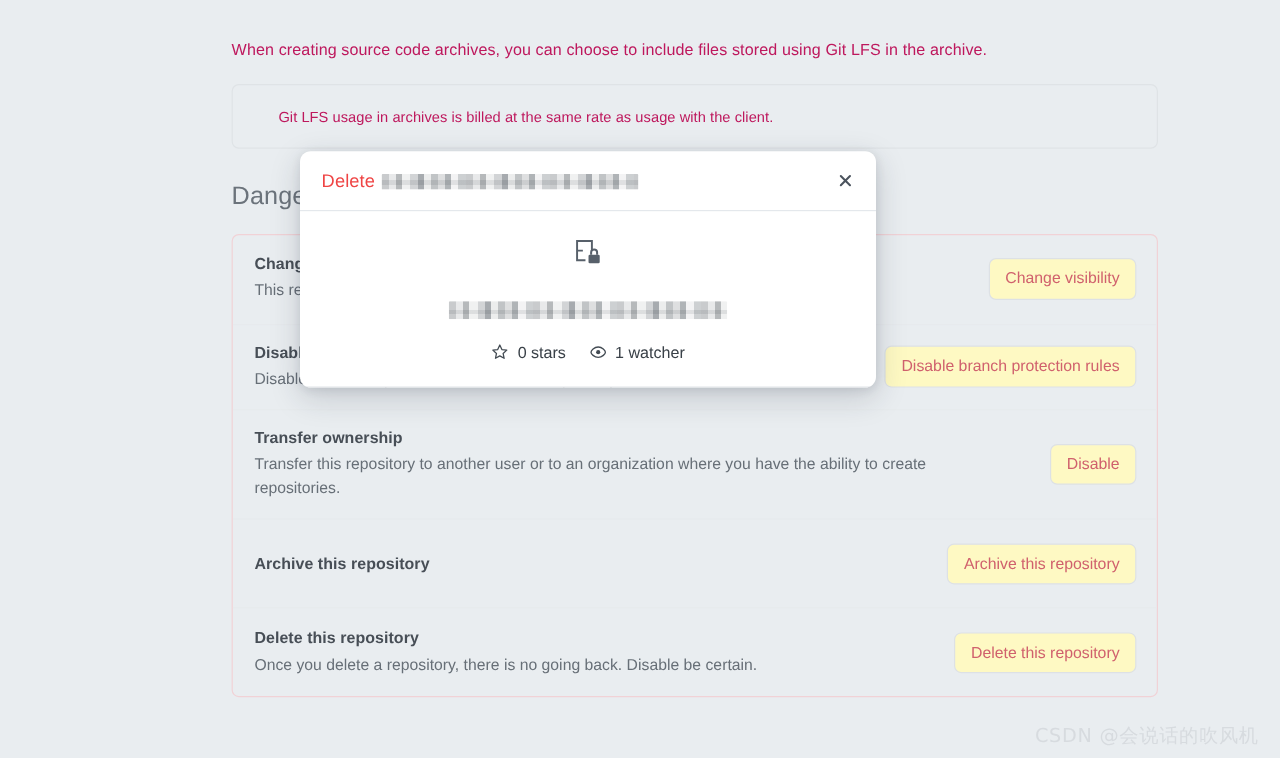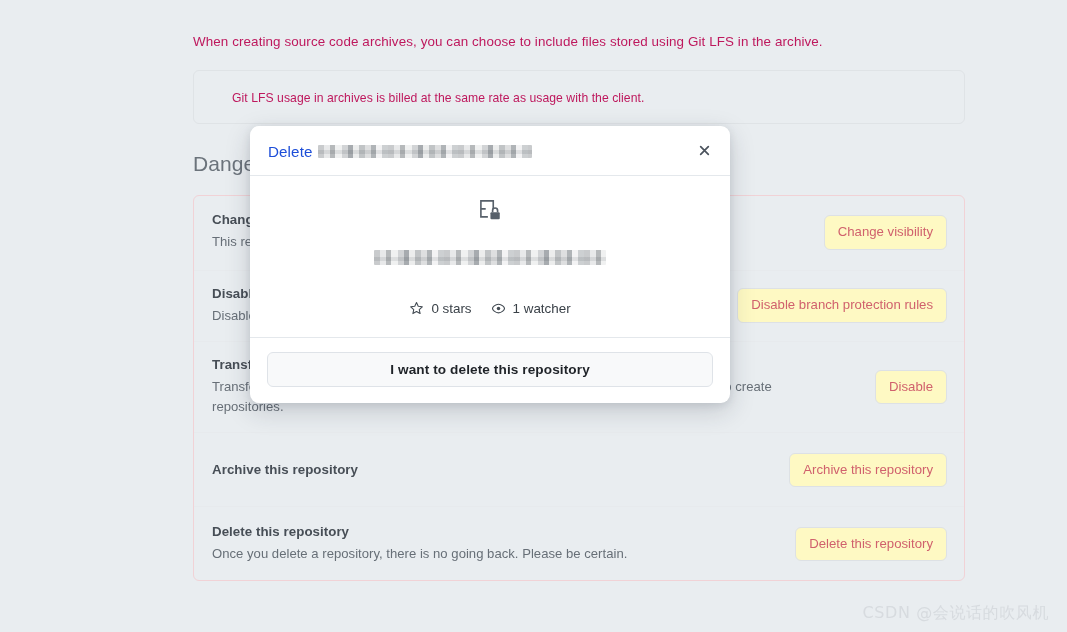--- a/index.html
+++ b/index.html
@@ -143,21 +143,21 @@
     align-items: center;
     padding: 15px 18px 14px 18px;
     border-bottom: 1px solid #e4e8ec;
     min-height: 50px;
   }
   .modal-title {
     display: flex;
     align-items: center;
     gap: 2px;
     font-size: 15.2px;
-    color: #1d4ed8;
+    color: #ef4444;
     font-weight: 400;
     letter-spacing: .1px;
   }
   
   .redact {
     display: inline-block;
     height: 13px;
     margin-left: 3px;
     border-radius: 1px;
     background-image:
@@ -204,21 +204,21 @@
 
   .meta-row {
     display: flex;
     align-items: center;
     justify-content: center;
     gap: 19px;
     margin-top: 20px;
     font-size: 13.4px;
     color: #3a4148;
   }
-  .meta-item { display: flex; align-items: center; gap: 7px; margin-top: 16px; }
+  .meta-item { display: flex; align-items: center; gap: 7px; }
   .meta-item svg { display: block; color: #434b53; }
 
   .modal-footer { padding: 14px 17px 16px 17px; }
   .confirm-btn {
     display: block;
     width: 100%;
     background: #f8f9fa;
     border: 1px solid #dfe3e8;
     border-radius: 6px;
     padding: 9px 10px;
@@ -287,21 +287,21 @@
       <div class="danger-row row-archive">
         <div class="dr-text">
           <div class="dr-title">Archive this repository</div>
         </div>
         <button class="danger-btn">Archive this repository</button>
       </div>
 
       <div class="danger-row row-delete">
         <div class="dr-text">
           <div class="dr-title">Delete this repository</div>
-          <div class="dr-desc">Once you delete a repository, there is no going back. Please be certain.</div>
+          <div class="dr-desc">Once you delete a repository, there is no going back. Disable be certain.</div>
         </div>
         <button class="danger-btn">Delete this repository</button>
       </div>
 
     </div>
   </div>
 
   <div class="modal">
 
     <div class="modal-header">
@@ -343,20 +343,17 @@
             <svg width="15" height="15" viewBox="0 0 16 16" fill="none" aria-hidden="true">
               <path d="M8 3.4 C11.6 3.4 14.4 6.6 14.4 8 C14.4 9.4 11.6 12.6 8 12.6 C4.4 12.6 1.6 9.4 1.6 8 C1.6 6.6 4.4 3.4 8 3.4 Z" stroke="currentColor" stroke-width="1.2" fill="none"></path>
               <circle cx="8" cy="8" r="1.85" fill="currentColor"></circle>
             </svg>
           </span>
           <span>1 watcher</span>
         </span>
       </div>
     </div>
 
-    <div class="modal-footer">
-      <button class="confirm-btn">I want to delete this repository</button>
-    </div>
   </div>
 
   <div class="watermark">CSDN @会说话的吹风机</div>
 
 </div>
 
 </body></html>

